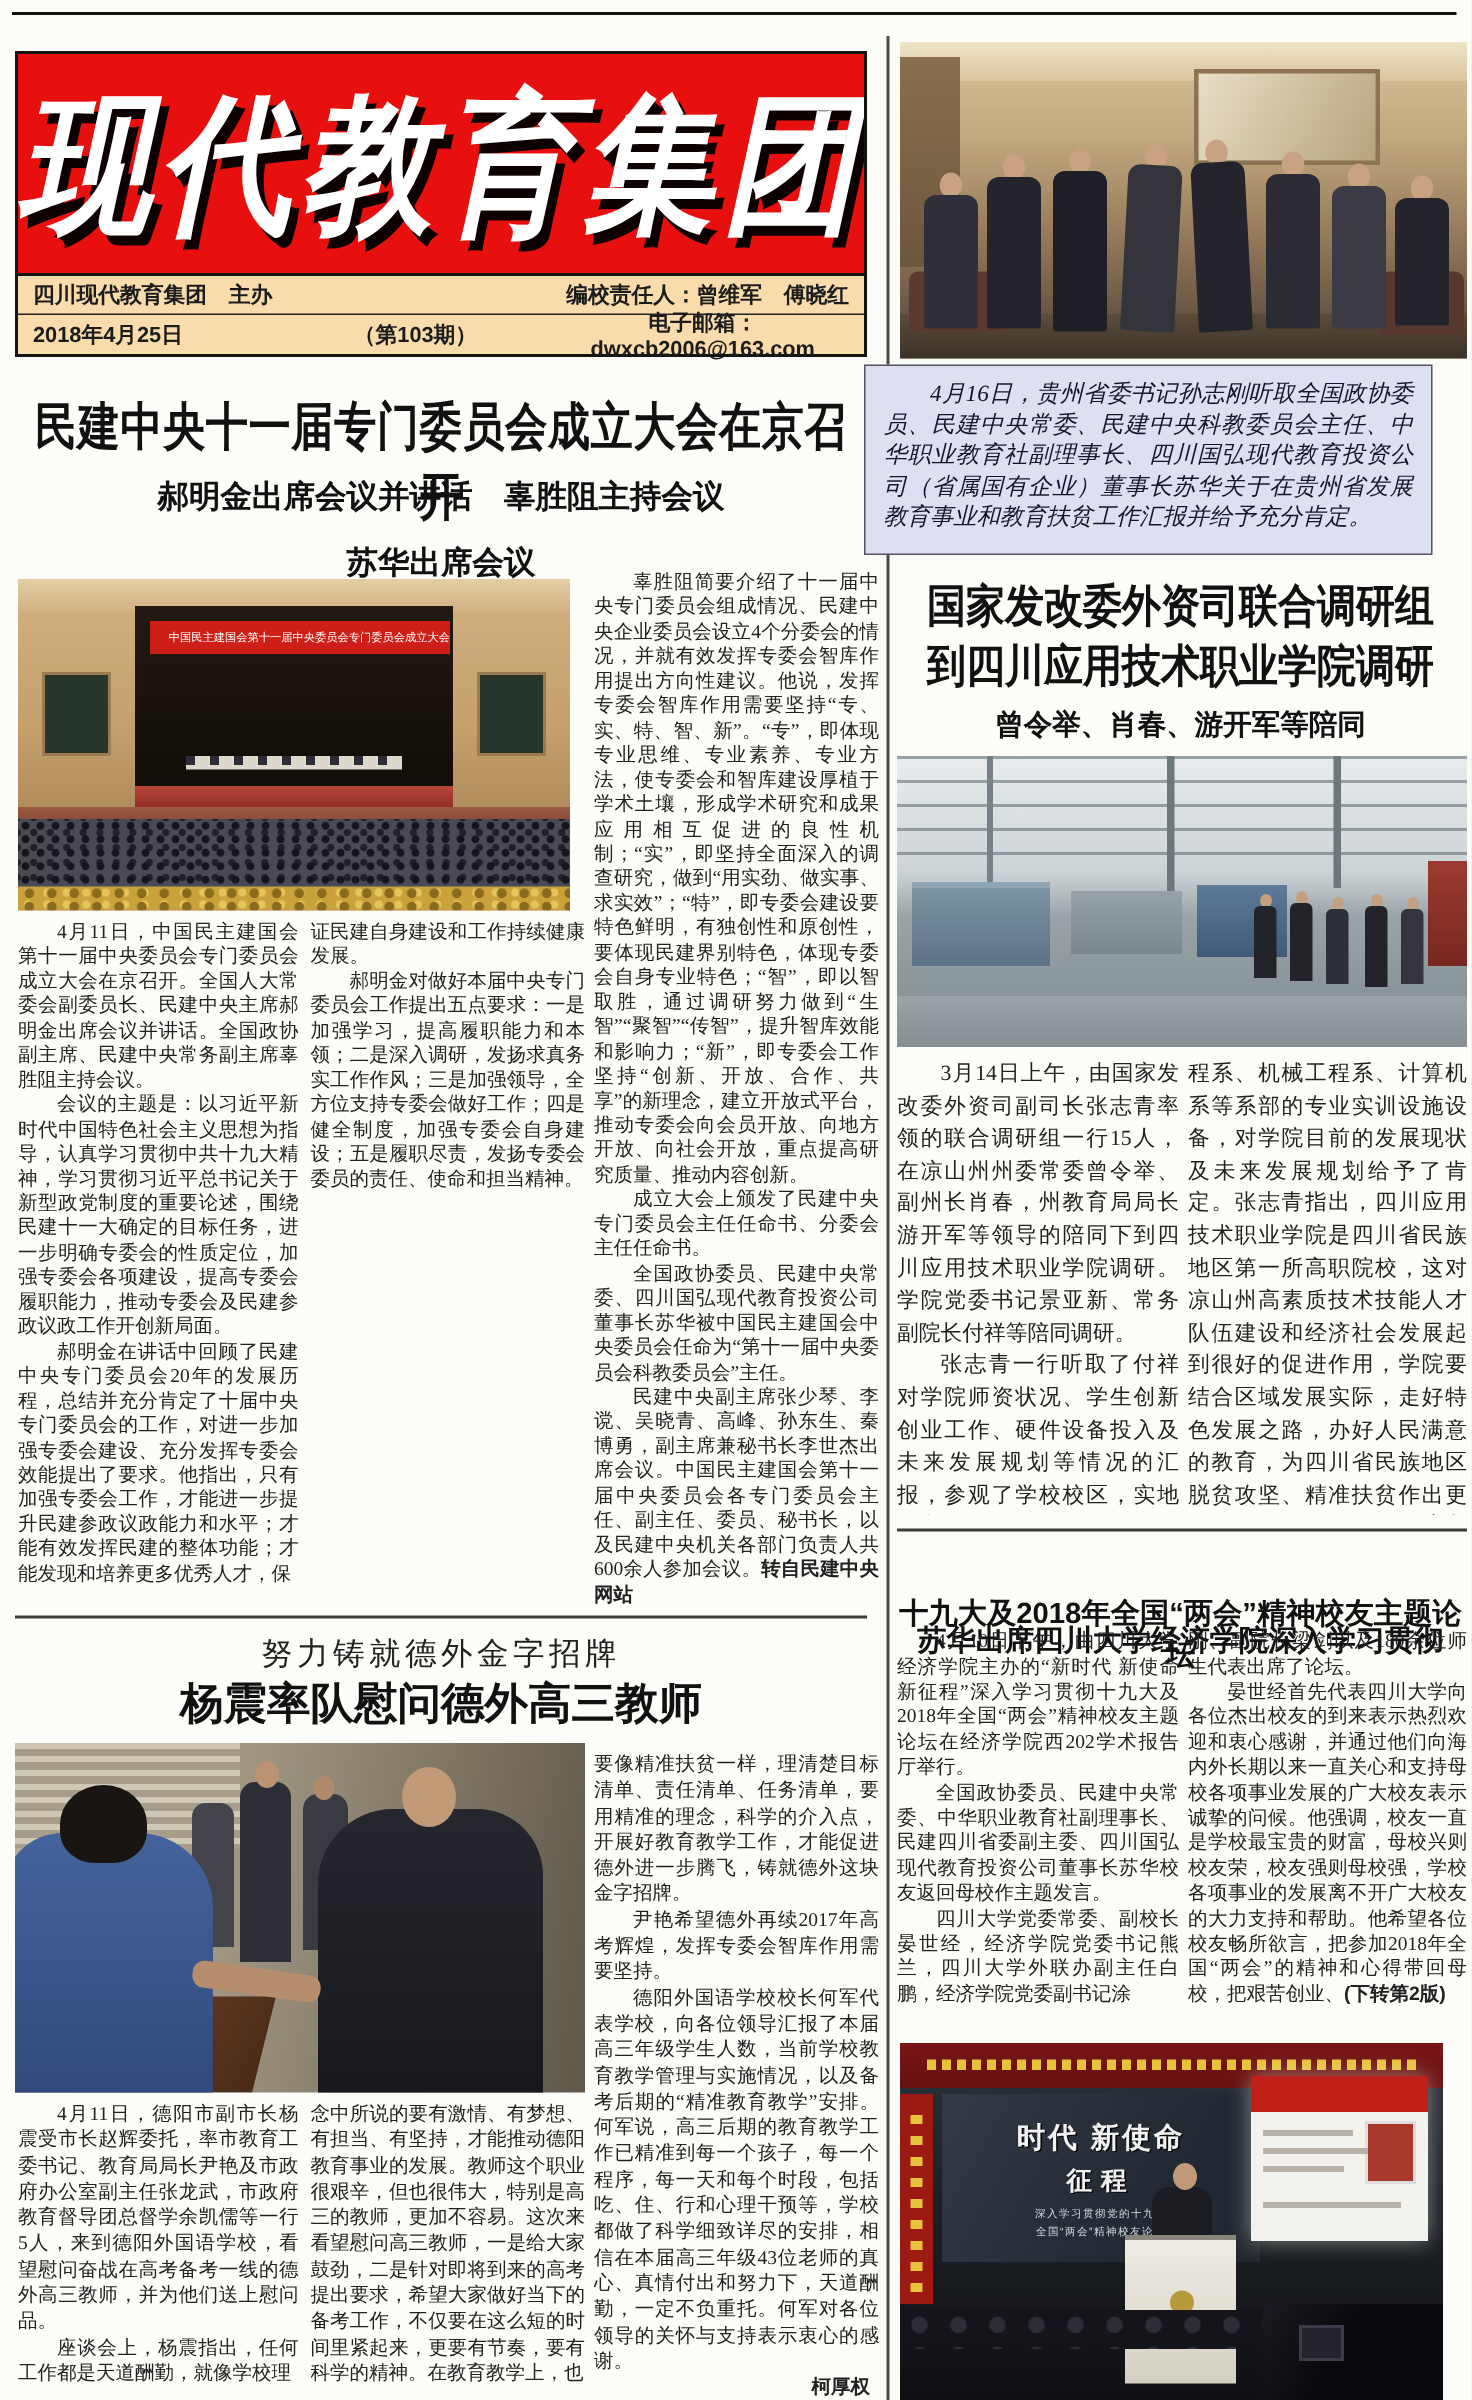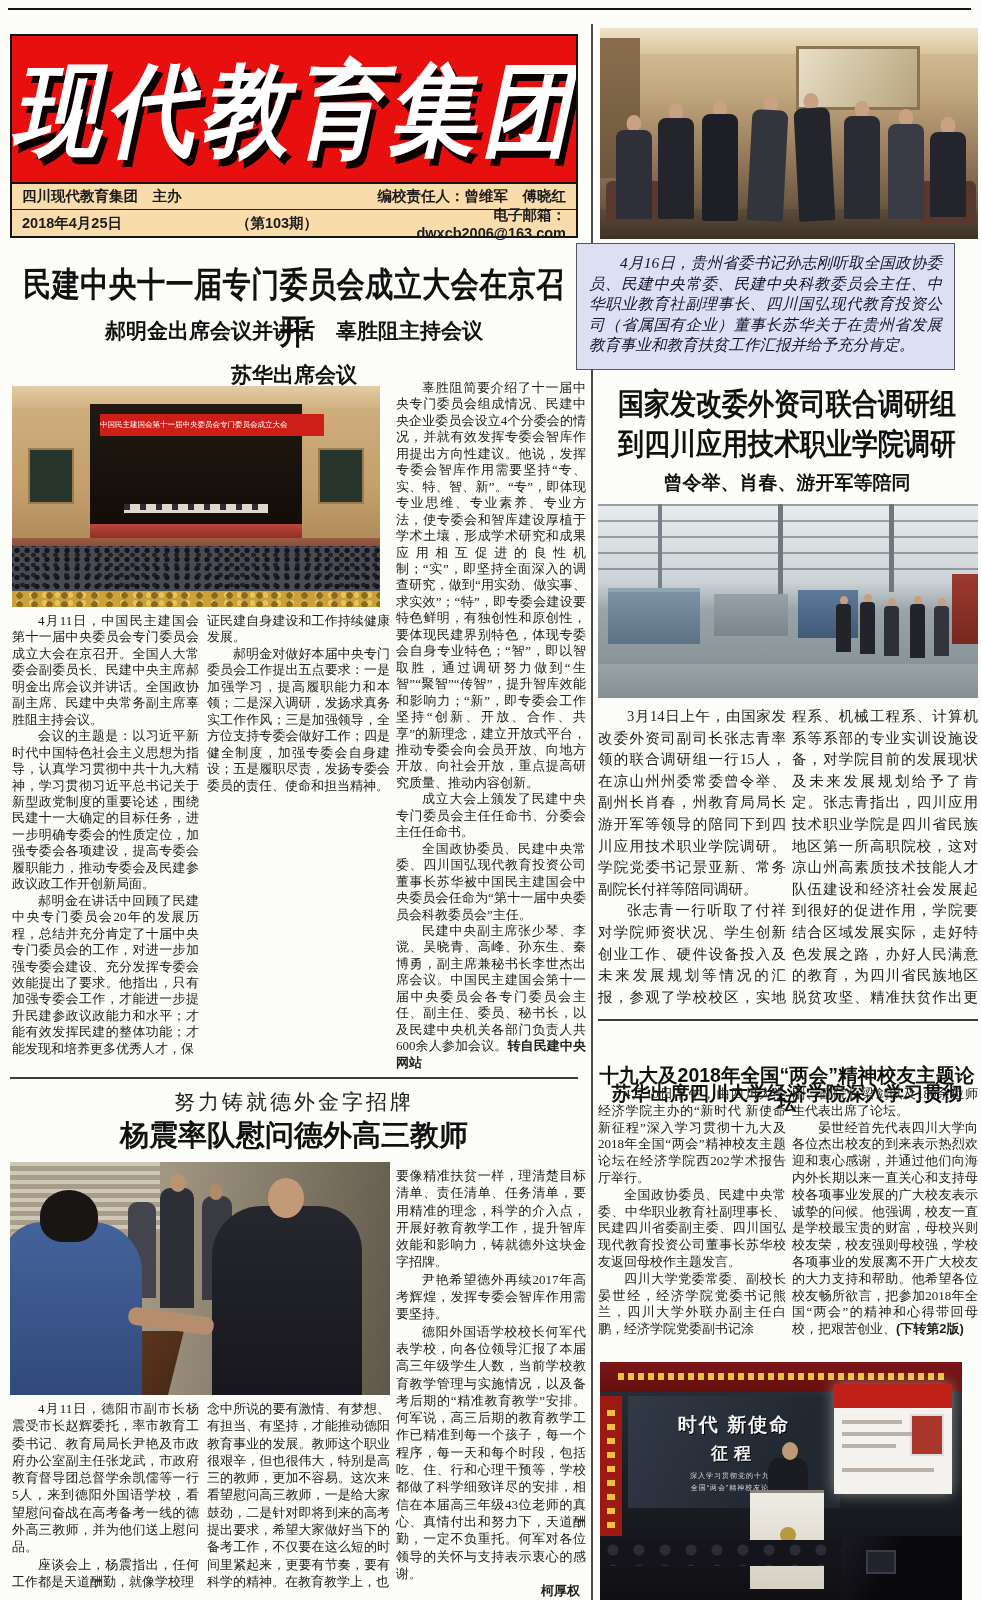--- a/index.html
+++ b/index.html
@@ -10,21 +10,21 @@
   .masthead{left:10px;top:34px;width:568px;border:2px solid #141414;background:#f8dcab;box-sizing:border-box;}
   .mast-red{height:146px;background:#e8100e;border-bottom:2px solid #141414;display:flex;align-items:center;justify-content:center;overflow:hidden;}
   .mast-title{font-family:"DejaVu Serif","Liberation Serif",serif;font-style:italic;font-weight:bold;color:#fff;
       font-size:88px;letter-spacing:6px;line-height:1;text-shadow:5px 6px 0 rgba(0,0,0,.95);transform:scaleY(1.15);white-space:nowrap;}
   .mast-row{height:26px;display:flex;align-items:center;font-family:"Liberation Sans","DejaVu Sans",sans-serif;
       font-weight:bold;font-size:14.5px;padding:0 10px;box-sizing:border-box;}
   .mast-row1{border-bottom:1.5px solid #222;justify-content:space-between;}
   .mast-row2{justify-content:flex-start;}
   .mast-date{width:175px;}
   .mast-issue{width:160px;text-align:center;}
-  .mast-email{flex:1;text-align:right;padding-left:14px;}
+  .mast-email{flex:1;text-align:center;padding-left:14px;}
   
   .hl{position:absolute;text-align:center;font-family:"Liberation Sans","DejaVu Sans",sans-serif;font-weight:bold;color:#111;}
   .a1-h{left:10px;top:262px;width:568px;font-size:28px;transform:scaleY(1.22);transform-origin:center top;letter-spacing:.5px;}
   .a1-s1{left:10px;top:317px;width:568px;font-size:21px;}
   .a1-s2{left:10px;top:349px;width:568px;font-size:21px;margin-top:12px;}
   .a2-h1{left:594px;top:384px;width:386px;font-size:26px;transform:scaleY(1.15);transform-origin:center top;}
   .a2-h2{left:594px;top:424px;width:386px;font-size:26px;transform:scaleY(1.15);transform-origin:center top;}
   .a2-s{left:594px;top:470px;width:386px;font-size:19px;}
   .a3-h1{left:594px;top:1032px;width:386px;font-size:19.5px;margin-top:48px;}
   .a3-h2{left:594px;top:1062px;width:386px;font-size:19.5px;}
@@ -54,21 +54,21 @@
   .pm-floor{left:0;bottom:0;right:0;height:30px;background:linear-gradient(#5c4c3a,#3c3228);}
   .pm-sofa{left:6px;bottom:18px;width:64px;height:40px;background:#5a3a30;border-radius:6px 6px 0 0;}
   .pm-sofa2{right:2px;bottom:16px;width:56px;height:42px;background:#58382e;border-radius:6px 6px 0 0;}
   .person{bottom:16px;width:36px;}
   .person i{position:absolute;left:50%;transform:translateX(-50%);top:0;width:15px;height:17px;border-radius:50%;background:#c9a183;}
   .person b{position:absolute;left:0;right:0;top:15px;bottom:0;border-radius:8px 8px 2px 2px;background:#24252c;}
   
   .ph-aud{left:12px;top:386px;width:368px;height:221px;background:linear-gradient(180deg,#d2b183 0%,#c3a06c 45%,#b08c5c 70%);}
   .pa-ceil{left:0;top:0;right:0;height:22px;background:linear-gradient(#e3cda4,#d2b183);}
   .pa-stage{left:78px;top:18px;width:212px;height:120px;background:linear-gradient(#221a12,#120d08);}
-  .pa-banner{left:88px;top:28px;width:224px;height:22px;background:#cd1f17;color:#fff;font-size:7.5px;line-height:22px;text-align:left;
+  .pa-banner{left:88px;top:28px;width:200px;height:22px;background:#cd1f17;color:#fff;font-size:7.5px;line-height:22px;text-align:right;
      font-family:Liberation Sans, sans-serif;white-space:nowrap;overflow:hidden;}
   .pa-boardL{left:16px;top:62px;width:42px;height:52px;background:#27352a;border:2px solid #9a7c50;}
   .pa-boardR{right:16px;top:62px;width:42px;height:52px;background:#27352a;border:2px solid #9a7c50;}
   .pa-table{left:112px;top:118px;width:144px;height:9px;background:#ded8cc;
      background-image:repeating-linear-gradient(90deg,#2c2c34 0 6px,transparent 6px 16px);background-size:100% 6px;background-position:0 0;background-repeat:no-repeat;}
   .pa-front{left:78px;top:138px;width:212px;height:16px;background:linear-gradient(#b8453a,#8c2d24);}
   .pa-carpet{left:0;top:152px;right:0;height:14px;background:linear-gradient(#9c5b43,#7c4534);}
   .pa-crowd{left:0;top:160px;right:0;height:47px;background:#4a4a52;
      background-image:radial-gradient(circle,#15151c 2.4px,transparent 2.9px),radial-gradient(circle,#20202a 2.2px,transparent 2.7px);
      background-size:10px 9px,11px 10px;background-position:0 0,5px 4px;}
@@ -210,21 +210,21 @@
   </div>
 
   <div class="col small" style="left:12px;top:1400px;width:187px;height:200px;line-height:17.3px;">
     <p>4月11日，德阳市副市长杨震受市长赵辉委托，率市教育工委书记、教育局局长尹艳及市政府办公室副主任张龙武，市政府教育督导团总督学余凯儒等一行5人，来到德阳外国语学校，看望慰问奋战在高考备考一线的德外高三教师，并为他们送上慰问品。</p>
     <p>座谈会上，杨震指出，任何工作都是天道酬勤，就像学校理</p>
   </div>
   <div class="col small" style="left:207px;top:1400px;width:183px;height:200px;line-height:17.3px;">
     <p class="noind">念中所说的要有激情、有梦想、有担当、有坚持，才能推动德阳教育事业的发展。教师这个职业很艰辛，但也很伟大，特别是高三的教师，更加不容易。这次来看望慰问高三教师，一是给大家鼓劲，二是针对即将到来的高考提出要求，希望大家做好当下的备考工作，不仅要在这么短的时间里紧起来，更要有节奏，要有科学的精神。在教育教学上，也</p>
   </div>
   <div class="col small" style="left:396px;top:1167px;width:190px;height:433px;line-height:17.3px;">
-    <p class="noind">要像精准扶贫一样，理清楚目标清单、责任清单、任务清单，要用精准的理念，科学的介入点，开展好教育教学工作，提升智库效能和影响力，铸就德外这块金字招牌。</p>
+    <p class="noind">要像精准扶贫一样，理清楚目标清单、责任清单、任务清单，要用精准的理念，科学的介入点，开展好教育教学工作，才能促进德外进一步腾飞，铸就德外这块金字招牌。</p>
     <p>尹艳希望德外再续2017年高考辉煌，发挥专委会智库作用需要坚持。</p>
     <p>德阳外国语学校校长何军代表学校，向各位领导汇报了本届高三年级学生人数，当前学校教育教学管理与实施情况，以及备考后期的“精准教育教学”安排。何军说，高三后期的教育教学工作已精准到每一个孩子，每一个程序，每一天和每个时段，包括吃、住、行和心理干预等，学校都做了科学细致详尽的安排，相信在本届高三年级43位老师的真心、真情付出和努力下，天道酬勤，一定不负重托。何军对各位领导的关怀与支持表示衷心的感谢。</p>
     <p class="sigline">柯厚权</p>
   </div>
 
   <div class="photo ph-meet">
     <div class="pm-ceil"></div>
     <div class="pm-paint"></div>
     <div class="pm-panel"></div>
     <div class="pm-floor"></div>

